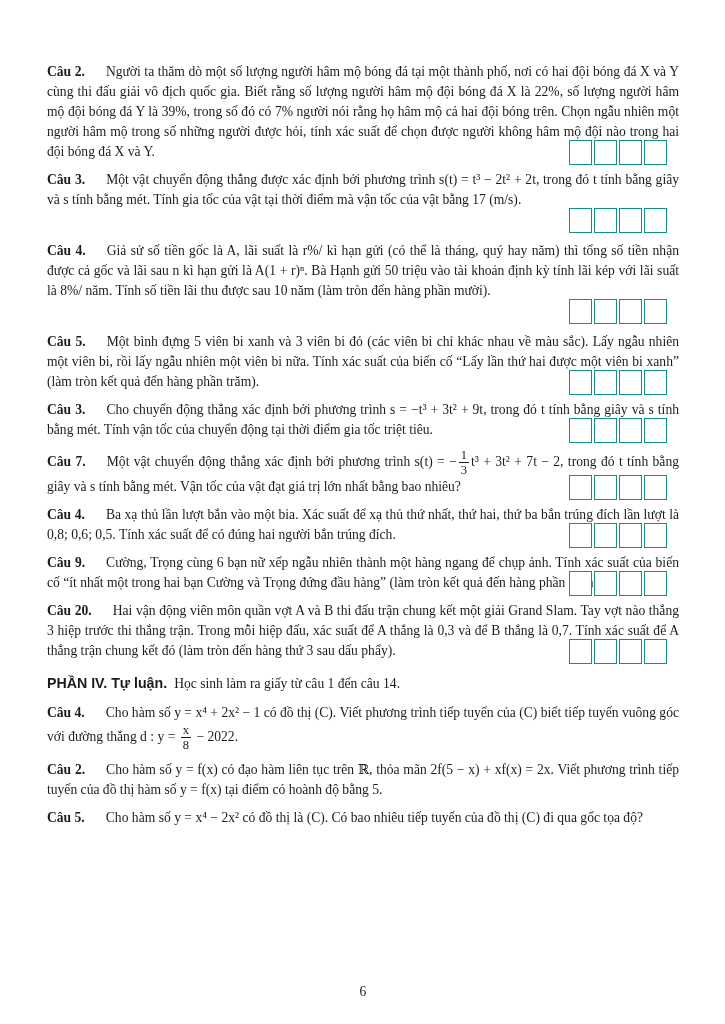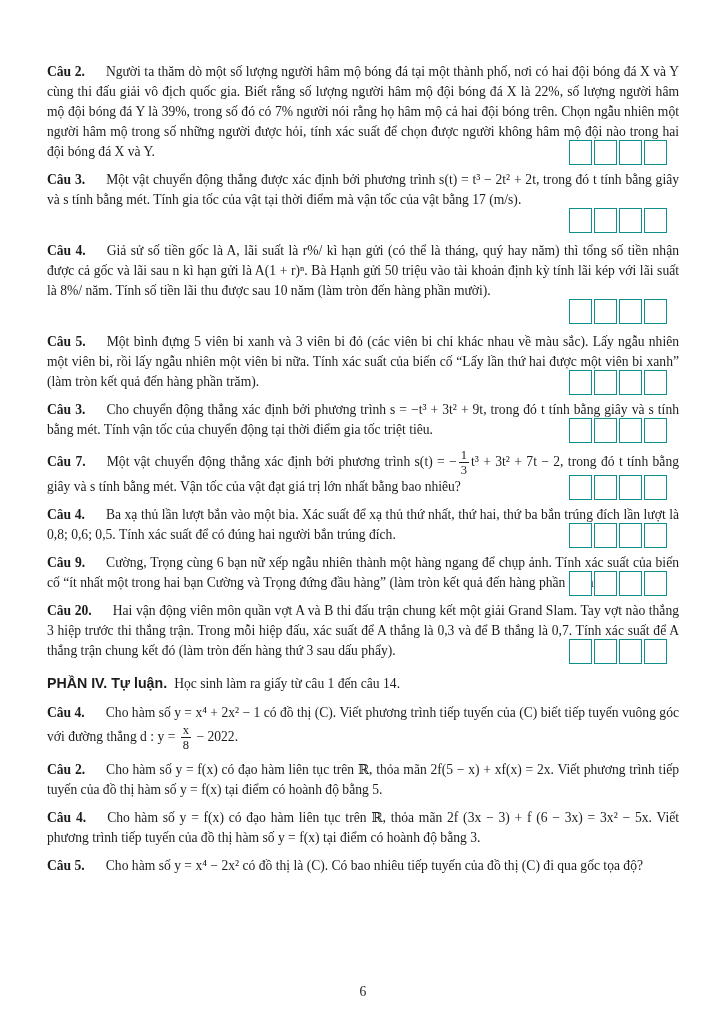--- a/index.html
+++ b/index.html
@@ -134,24 +134,20 @@
                 <span class="num">x</span>
                 <span class="den">8</span>
               </span> − 2022.</span></p>
 
   </div>
         <div class="question">
     <p class="q-par"><span class="q-label">Câu 2.</span><span class="q-text">Cho hàm số y = f(x) có đạo hàm liên tục trên ℝ, thỏa mãn 2f(5 − x) + xf(x) = 2x. Viết phương trình tiếp tuyến của đồ thị hàm số y = f(x) tại điểm có hoành độ bằng 5.</span></p>
 
   </div>
         <div class="question">
-    <p class="q-par"><span class="q-label">Câu 4.</span><span class="q-text">Cho hàm số y = f(x) có đạo hàm liên tục trên ℝ, thỏa mãn 2f (3x − 3) + f (6 − 3x) = 3x² − 5x. Viết phương trình tiếp tuyến của đồ thị hàm số y = f(x) tại điểm có hoành độ bằng 3.</span></p>
-
-  </div>
-        <div class="question">
     <p class="q-par"><span class="q-label">Câu 5.</span><span class="q-text">Cho hàm số y = x⁴ − 2x² có đồ thị là (C). Có bao nhiêu tiếp tuyến của đồ thị (C) đi qua gốc tọa độ?</span></p>
 
   </div>
       </div>
   </div>
 
   <div class="page-number">6</div>
 </div>
 
 </body></html>

